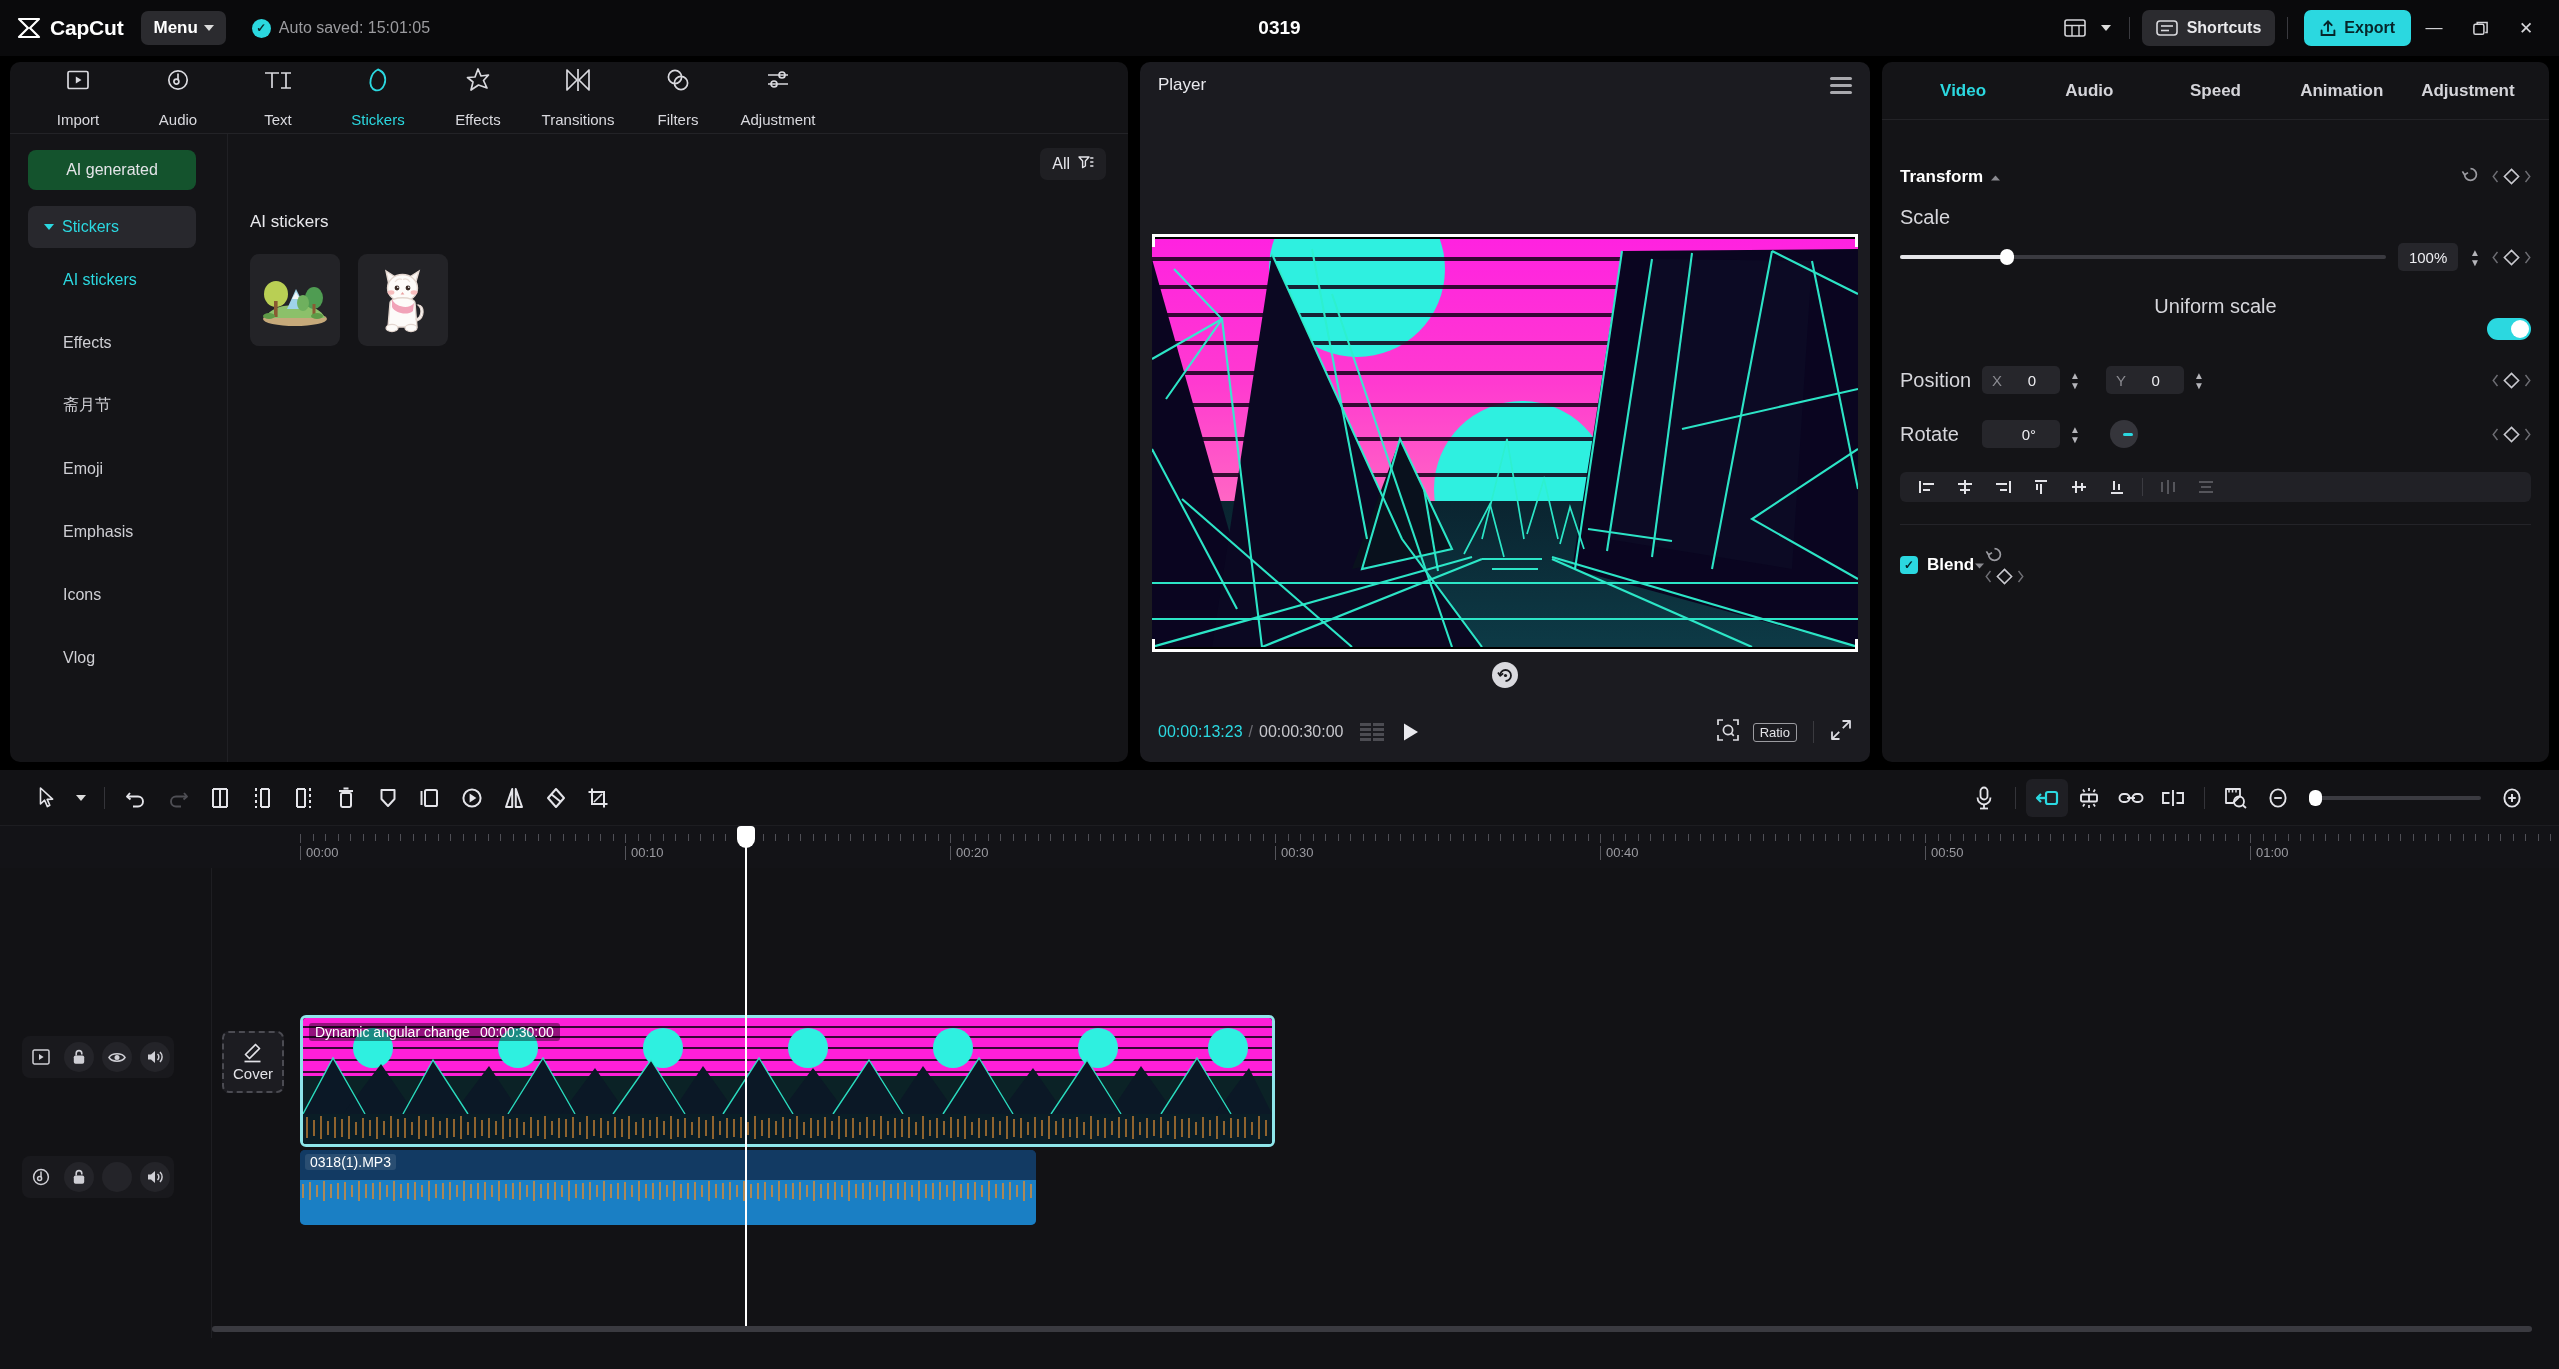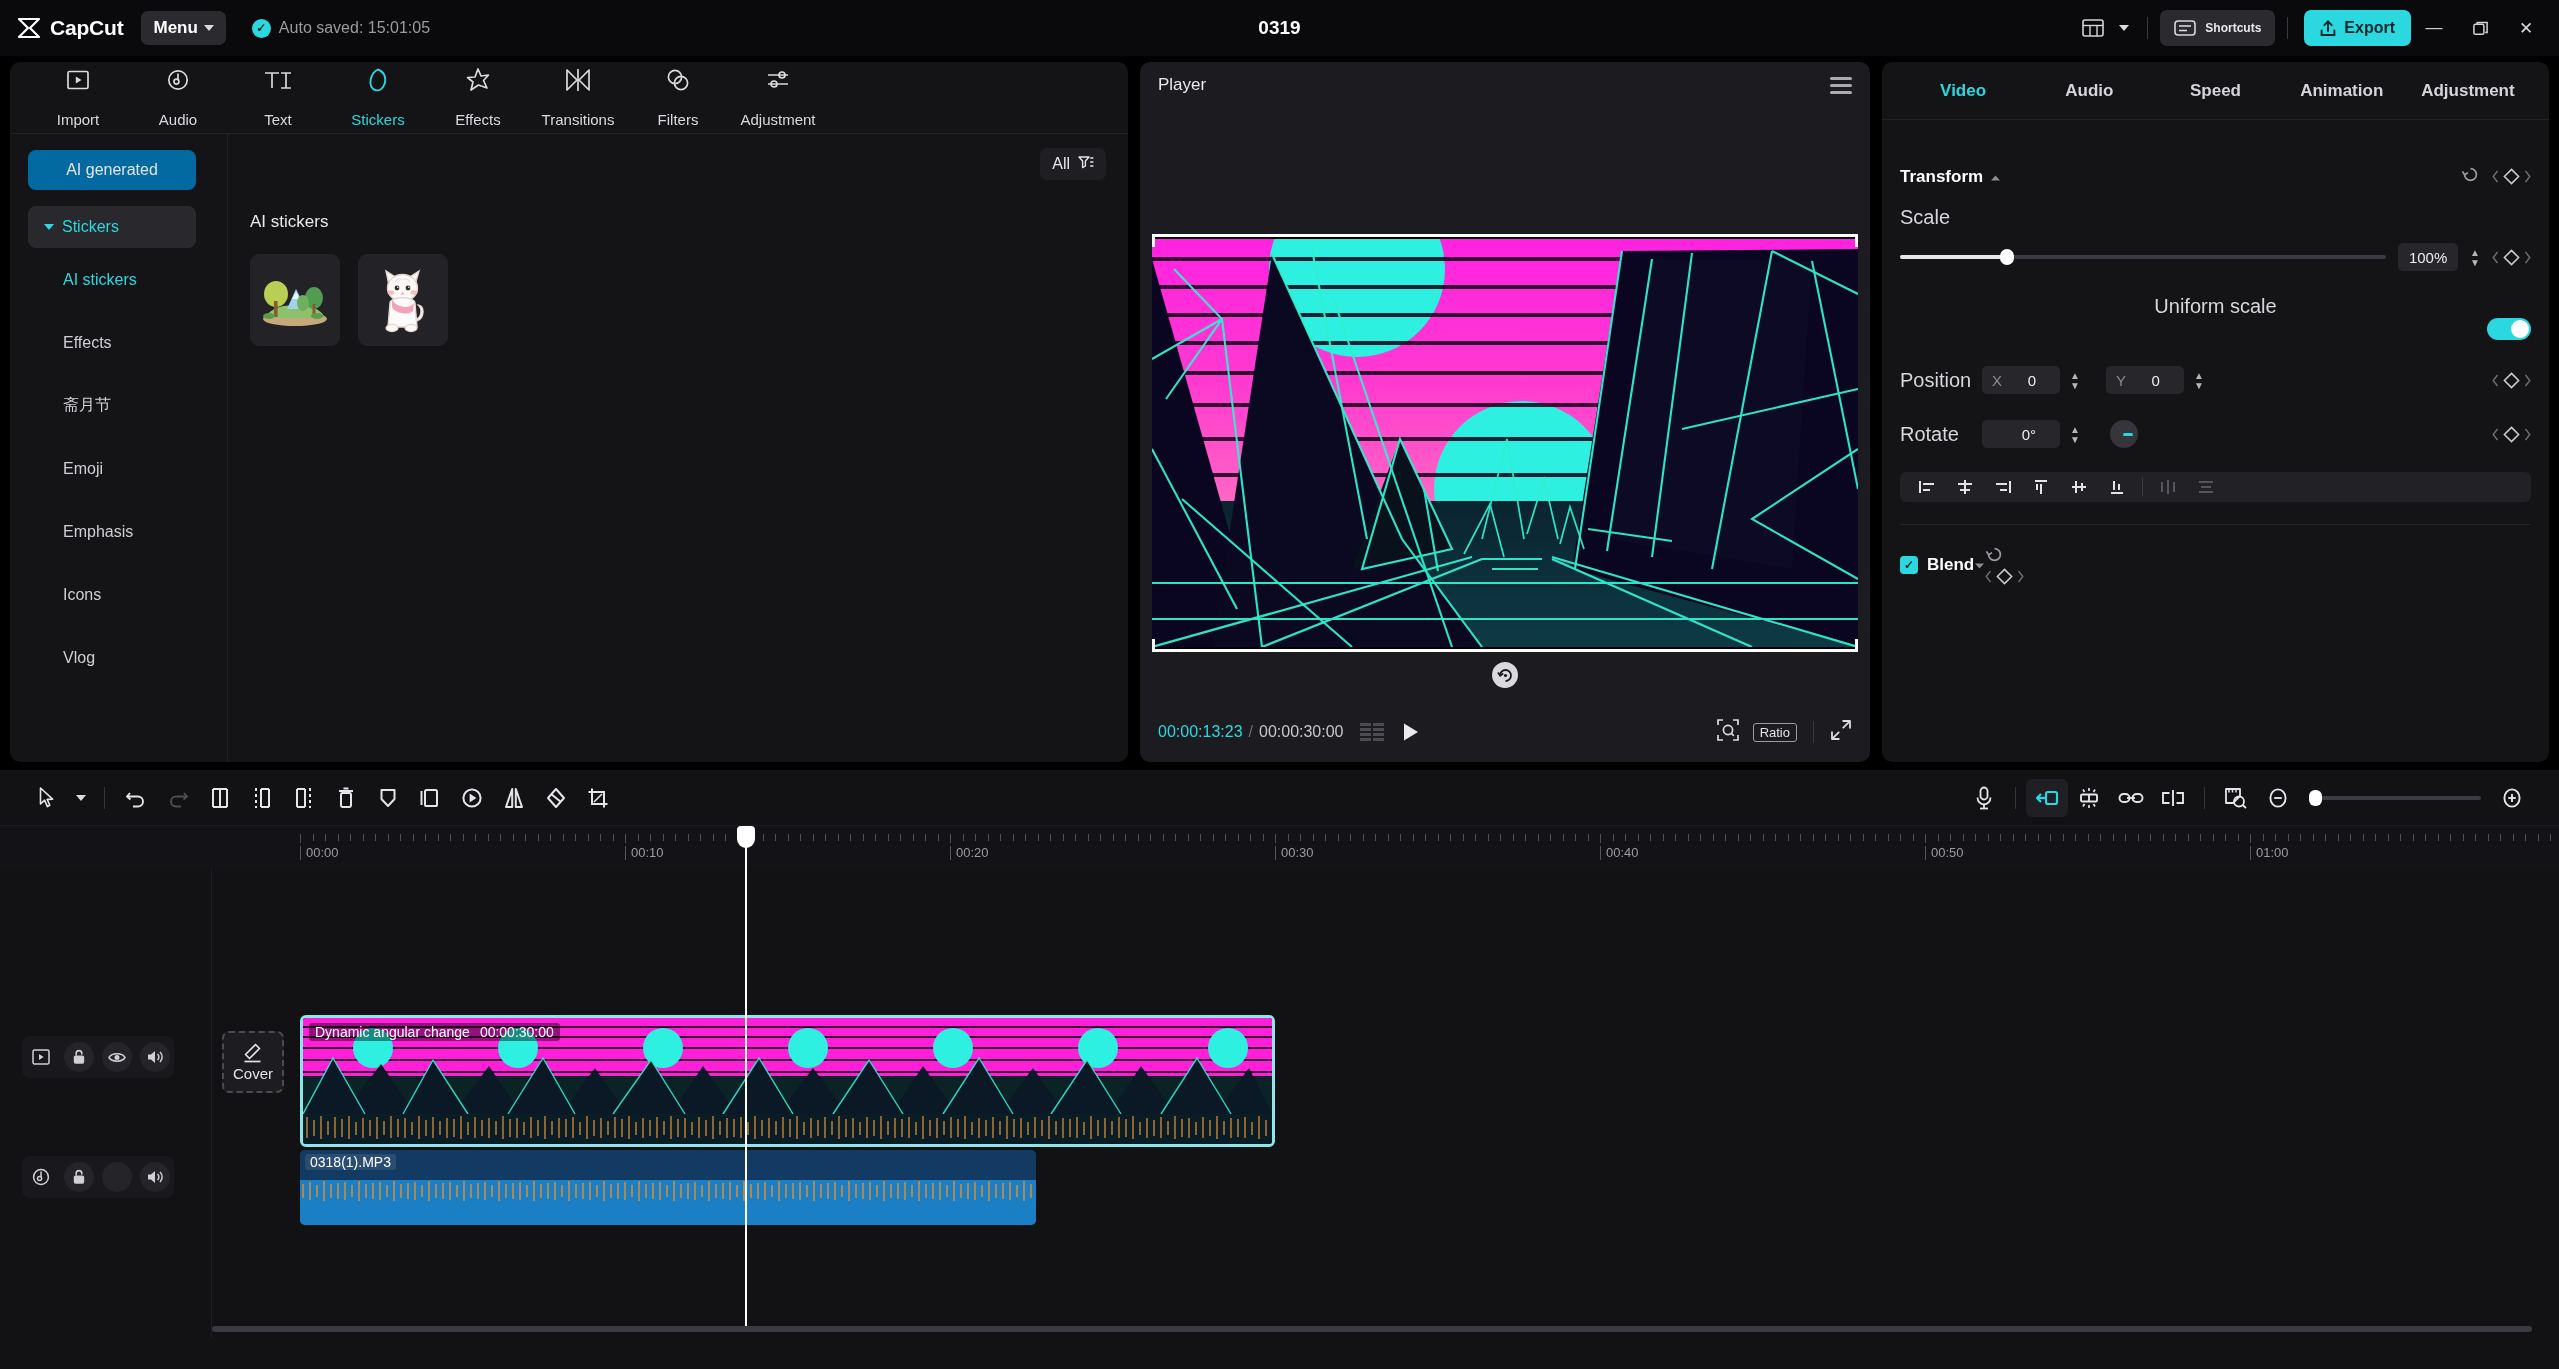--- a/index.html
+++ b/index.html
@@ -38,21 +38,21 @@
     font-size:19px; font-weight:700; color:#fff; pointer-events:none;
   }
 
   .tb-right{ margin-left:auto; display:flex; align-items:center; gap:0px; padding-right:10px; }
   .tb-right .icobtn{
     width:40px;height:36px;display:flex;align-items:center;justify-content:center;cursor:pointer;color:#d4d4d8;
   }
   .vsep{ width:1px;height:22px;background:#3a3a3f;margin:0 12px; }
   .shortcuts-btn{
     height:36px;padding:0 14px;border-radius:7px;background:#2b2b2f;
-    display:flex;align-items:center;gap:9px;font-size:12px;font-weight:700;color:#e9e9ec;cursor:pointer;
+    display:flex;align-items:center;gap:9px;font-size:16px;font-weight:700;color:#e9e9ec;cursor:pointer;
   }
   .export-btn{
     height:36px;padding:0 16px;border-radius:7px;background:#2bd8e0;
     display:flex;align-items:center;gap:8px;font-size:16px;font-weight:700;color:#06262a;cursor:pointer;
     margin-left:4px;
   }
   .win-ctrl{ width:46px;height:44px;display:flex;align-items:center;justify-content:center;color:#d5d5d9;font-size:17px;cursor:pointer; }
 
   
   #leftpanel{
@@ -68,21 +68,21 @@
     justify-content:center; gap:18px; cursor:pointer; color:#d9d9de; font-size:15px;
   }
   .lp-tab.active{ color:#2bd8e0; }
   .lp-tab .ic{ height:26px; display:flex; align-items:center; justify-content:center; }
 
   #lp-body{ display:flex; height:628px; }
   #lp-cats{
     width:218px; padding:16px 0 0 18px; border-right:1px solid #202024; height:100%;
   }
   .cat-pill{
-    width:168px;height:40px;border-radius:8px;background:#0369a1;
+    width:168px;height:40px;border-radius:8px;background:#14532d;
     display:flex;align-items:center;justify-content:center;font-size:16px;color:#e4e4e8;cursor:pointer;
   }
   .cat-group{
     margin-top:16px;width:168px;height:42px;border-radius:8px;background:#28282d;
     display:flex;align-items:center;gap:8px;padding-left:16px;font-size:16px;color:#2bd8e0;cursor:pointer;
   }
   .tri{ width:0;height:0;border-left:5px solid transparent;border-right:5px solid transparent;border-top:6px solid #2bd8e0; }
   .cat-item{
     height:63px;display:flex;align-items:center;padding-left:35px;font-size:16px;color:#cfcfd4;cursor:pointer;
   }

